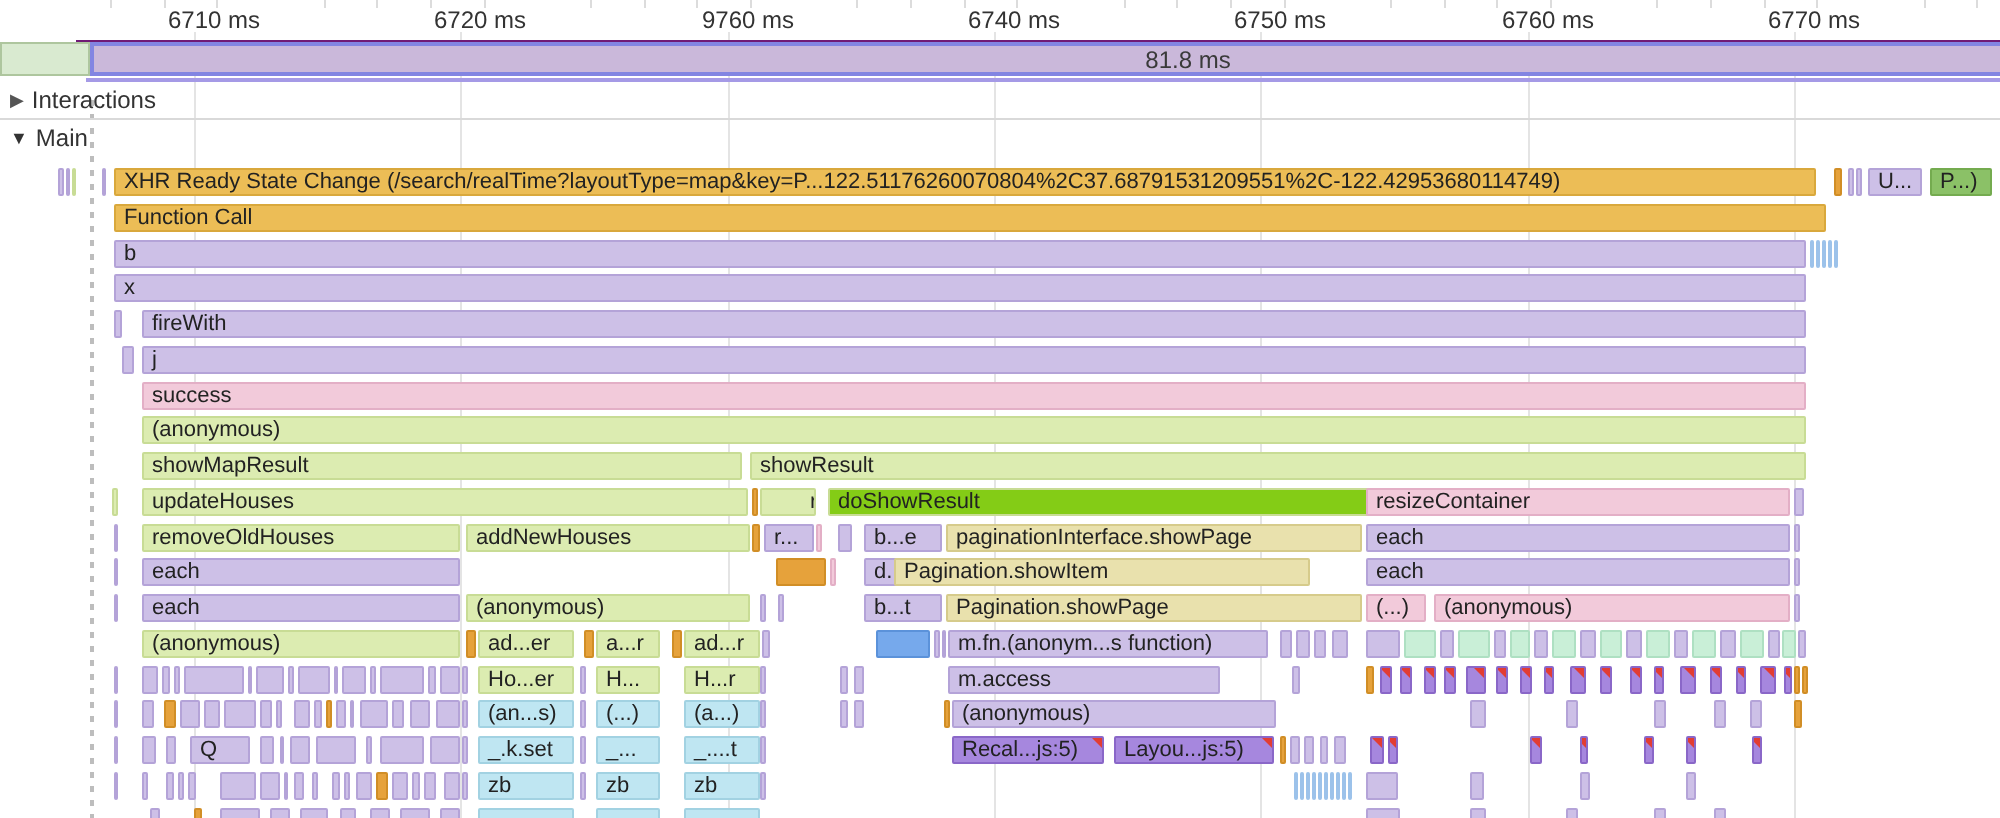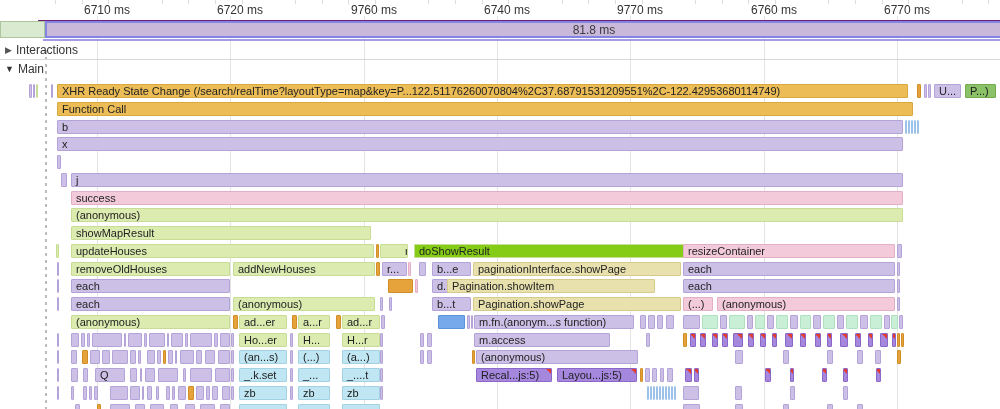--- a/index.html
+++ b/index.html
@@ -43,21 +43,21 @@
     <div class="gridline" style="left: 364px;"></div>
     <div class="gridline" style="left: 497px;"></div>
     <div class="gridline" style="left: 630px;"></div>
     <div class="gridline" style="left: 764px;"></div>
     <div class="gridline" style="left: 897px;"></div>
     <div id="ruler">
       <div class="rlabel" style="left: 22px;">6710 ms</div>
       <div class="rlabel" style="left: 155px;">6720 ms</div>
       <div class="rlabel" style="left: 289px;">9760 ms</div>
       <div class="rlabel" style="left: 422px;">6740 ms</div>
-      <div class="rlabel" style="left: 555px;">9770 ms</div>
+      <div class="rlabel" style="left: 555px;">6750 ms</div>
       <div class="rlabel" style="left: 689px;">6760 ms</div>
       <div class="rlabel" style="left: 822px;">6770 ms</div>
       <div class="rlabel" style="left: 955px;">6780 ms</div>
       <div class="minortick" style="left: 17px;"></div>
       <div class="minortick" style="left: 44px;"></div>
       <div class="minortick" style="left: 70px;"></div>
       <div class="minortick" style="left: 124px;"></div>
       <div class="minortick" style="left: 150px;"></div>
       <div class="minortick" style="left: 177px;"></div>
       <div class="minortick" style="left: 204px;"></div>
@@ -132,32 +132,38 @@
       </div>
       <div class="bar" style="left: 905px; top: 119.5px; width: 2px; height: 14px; background: rgb(170, 205, 242); border-color: rgb(156, 194, 234);"></div>
       <div class="bar" style="left: 908px; top: 119.5px; width: 2px; height: 14px; background: rgb(170, 205, 242); border-color: rgb(156, 194, 234);"></div>
       <div class="bar" style="left: 911px; top: 119.5px; width: 2px; height: 14px; background: rgb(170, 205, 242); border-color: rgb(156, 194, 234);"></div>
       <div class="bar" style="left: 914px; top: 119.5px; width: 2px; height: 14px; background: rgb(170, 205, 242); border-color: rgb(156, 194, 234);"></div>
       <div class="bar" style="left: 917px; top: 119.5px; width: 2px; height: 14px; background: rgb(170, 205, 242); border-color: rgb(156, 194, 234);"></div>
       <div class="bar" style="left: 57px; top: 137.25px; width: 846px; height: 14px; background: rgb(205, 192, 231); border-color: rgb(180, 163, 216);">
         <span>x</span>
       </div>
       <div class="bar" style="left: 57px; top: 155px; width: 4px; height: 14px; background: rgb(205, 192, 231); border-color: rgb(180, 163, 216);"></div>
+      <div class="bar" style="left: 71px; top: 155px; width: 832px; height: 14px; background: rgb(205, 192, 231); border-color: rgb(180, 163, 216);">
+        <span>fireWith</span>
+      </div>
       <div class="bar" style="left: 61px; top: 172.75px; width: 6px; height: 14px; background: rgb(205, 192, 231); border-color: rgb(180, 163, 216);"></div>
       <div class="bar" style="left: 71px; top: 172.75px; width: 832px; height: 14px; background: rgb(205, 192, 231); border-color: rgb(180, 163, 216);">
         <span>j</span>
       </div>
       <div class="bar" style="left: 71px; top: 190.5px; width: 832px; height: 14px; background: rgb(242, 202, 218); border-color: rgb(227, 175, 198);">
         <span>success</span>
       </div>
       <div class="bar" style="left: 71px; top: 208.25px; width: 832px; height: 14px; background: rgb(220, 236, 177); border-color: rgb(200, 220, 149);">
         <span>(anonymous)</span>
       </div>
       <div class="bar" style="left: 71px; top: 226px; width: 300px; height: 14px; background: rgb(220, 236, 177); border-color: rgb(200, 220, 149);">
         <span>showMapResult</span>
+      </div>
+      <div class="bar" style="left: 375px; top: 226px; width: 528px; height: 14px; background: rgb(220, 236, 177); border-color: rgb(200, 220, 149);">
+        <span>showResult</span>
       </div>
       <div class="bar" style="left: 56px; top: 243.75px; width: 3px; height: 14px; background: rgb(220, 236, 177); border-color: rgb(200, 220, 149);"></div>
       <div class="bar" style="left: 71px; top: 243.75px; width: 303px; height: 14px; background: rgb(220, 236, 177); border-color: rgb(200, 220, 149);">
         <span>updateHouses</span>
       </div>
       <div class="bar" style="left: 376px; top: 243.75px; width: 3px; height: 14px; background: rgb(230, 162, 59); border-color: rgb(209, 142, 38);"></div>
       <div class="bar" style="left: 380px; top: 243.75px; width: 28px; height: 14px; background: rgb(220, 236, 177); border-color: rgb(200, 220, 149); padding-left: 20px;">
         <span>r...t</span>
       </div>
       <div class="bar" style="left: 414px; top: 243.75px; width: 281px; height: 14px; background: #84cc16; border-color: rgb(200, 220, 149);">

